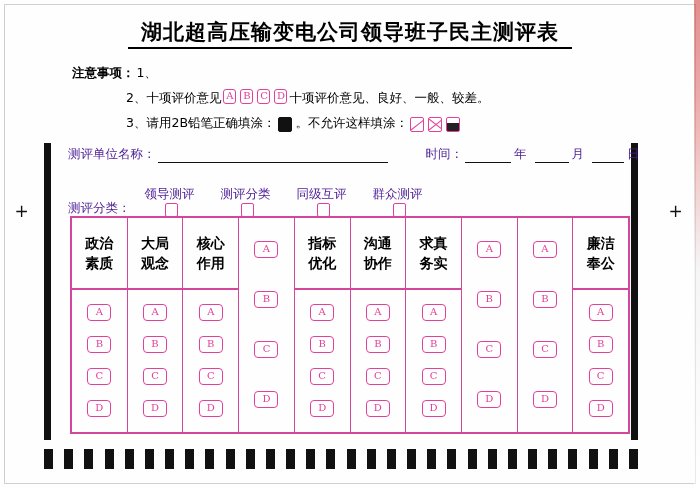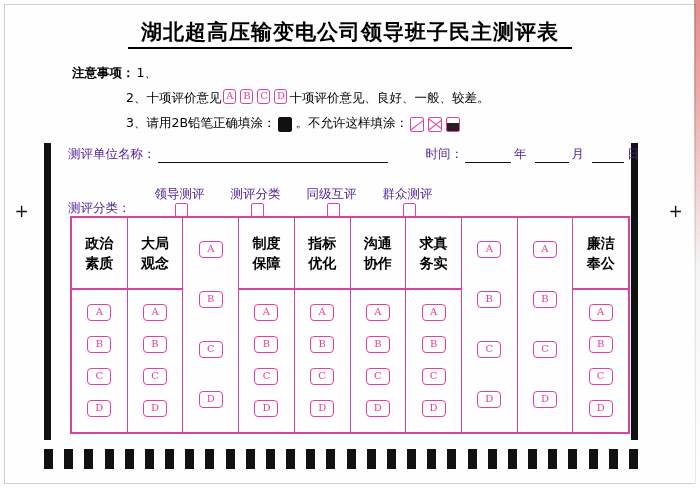--- a/index.html
+++ b/index.html
@@ -324,21 +324,21 @@
     <span class="ulabel">时间：</span>
     <span class="uline" style="width:46px"></span>
     <span class="ulabel" style="margin-left:3px">年</span>
     <span class="uline" style="width:34px;margin-left:6px"></span>
     <span class="ulabel" style="margin-left:3px">月</span>
     <span class="uline" style="width:32px;margin-left:6px"></span>
     <span class="ulabel" style="margin-left:3px">日</span>
   </div>
 
   <div class="field-row" id="row-class">
-    <span class="ulabel" style="margin-right:24px">测评分类：</span>
+    <span class="ulabel" style="margin-right:14px">测评分类：</span>
     <span class="cat-item">
       <span>领导测评</span>
       <span class="cat-box"></span>
     </span>
     <span class="cat-item">
       <span>测评分类</span>
       <span class="cat-box"></span>
     </span>
     <span class="cat-item">
       <span>同级互评</span>
@@ -369,32 +369,32 @@
           <span>观念</span>
         </div>
         <div class="gbody">
           <div class="opt">A</div>
           <div class="opt">B</div>
           <div class="opt">C</div>
           <div class="opt">D</div>
         </div>
       </div>
       <div class="gcol">
-        <div class="gbody">
-          <div class="opt">A</div>
-          <div class="opt">B</div>
-          <div class="opt">C</div>
-          <div class="opt">D</div>
-        </div>
-      </div>
-      <div class="gcol">
-        <div class="ghead">
-          <span>制度</span>
-          <span>保障</span>
-        </div>
+        <div class="ghead">
+          <span>核心</span>
+          <span>作用</span>
+        </div>
+        <div class="gbody">
+          <div class="opt">A</div>
+          <div class="opt">B</div>
+          <div class="opt">C</div>
+          <div class="opt">D</div>
+        </div>
+      </div>
+      <div class="gcol">
         <div class="gbody">
           <div class="opt">A</div>
           <div class="opt">B</div>
           <div class="opt">C</div>
           <div class="opt">D</div>
         </div>
       </div>
       <div class="gcol">
         <div class="ghead">
           <span>指标</span>

